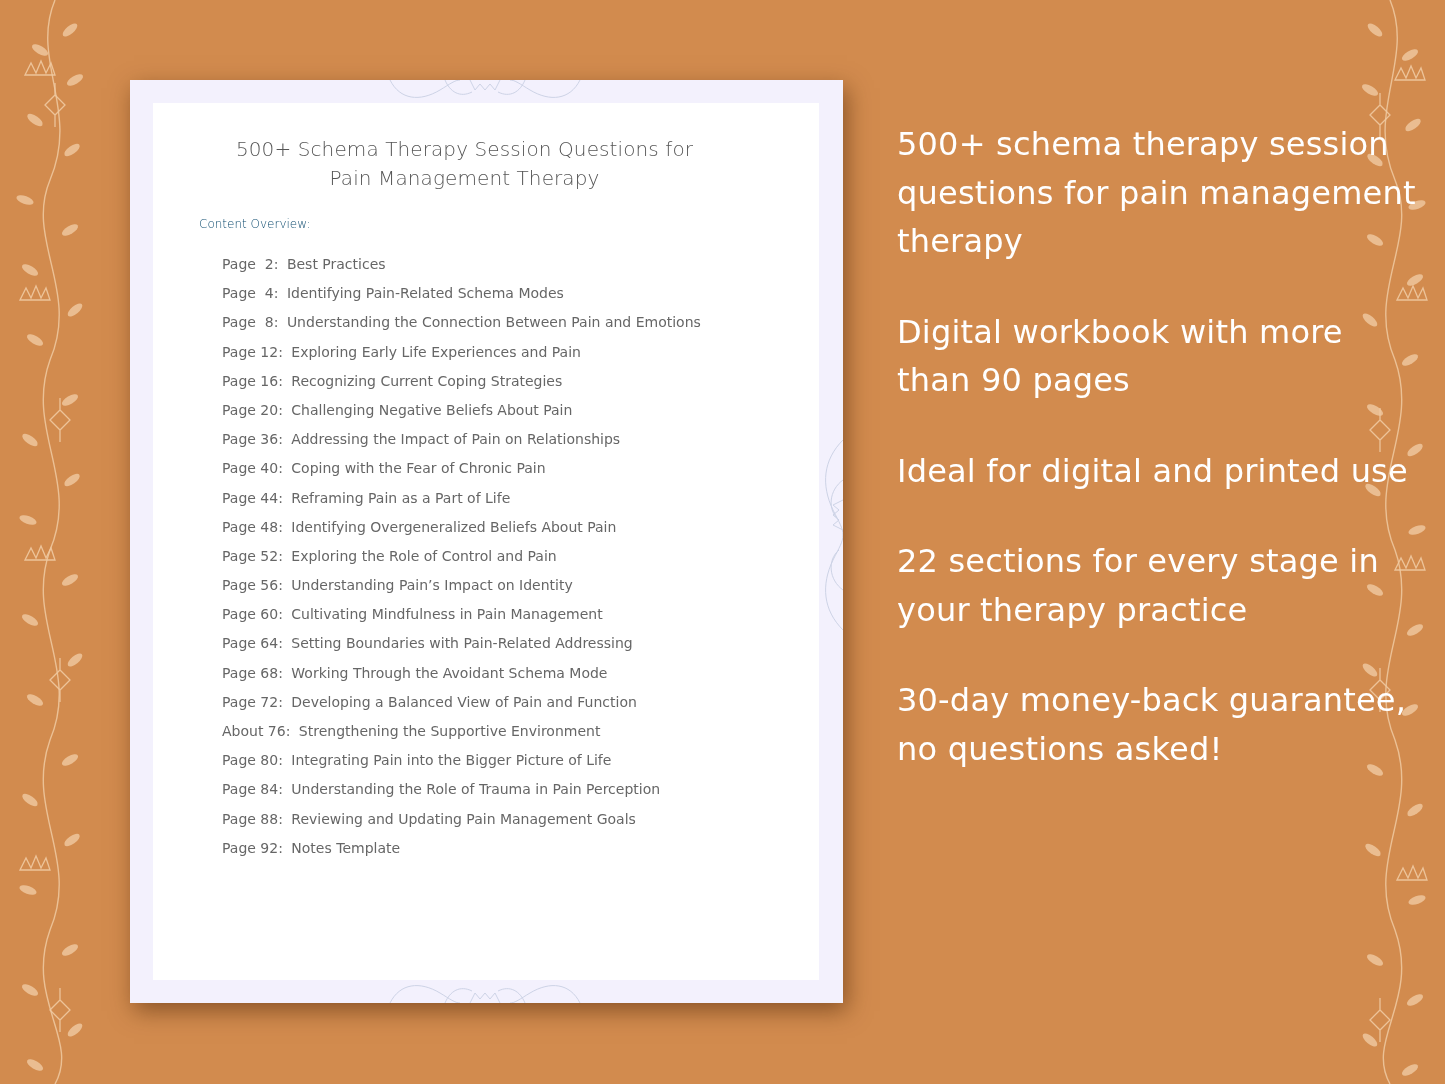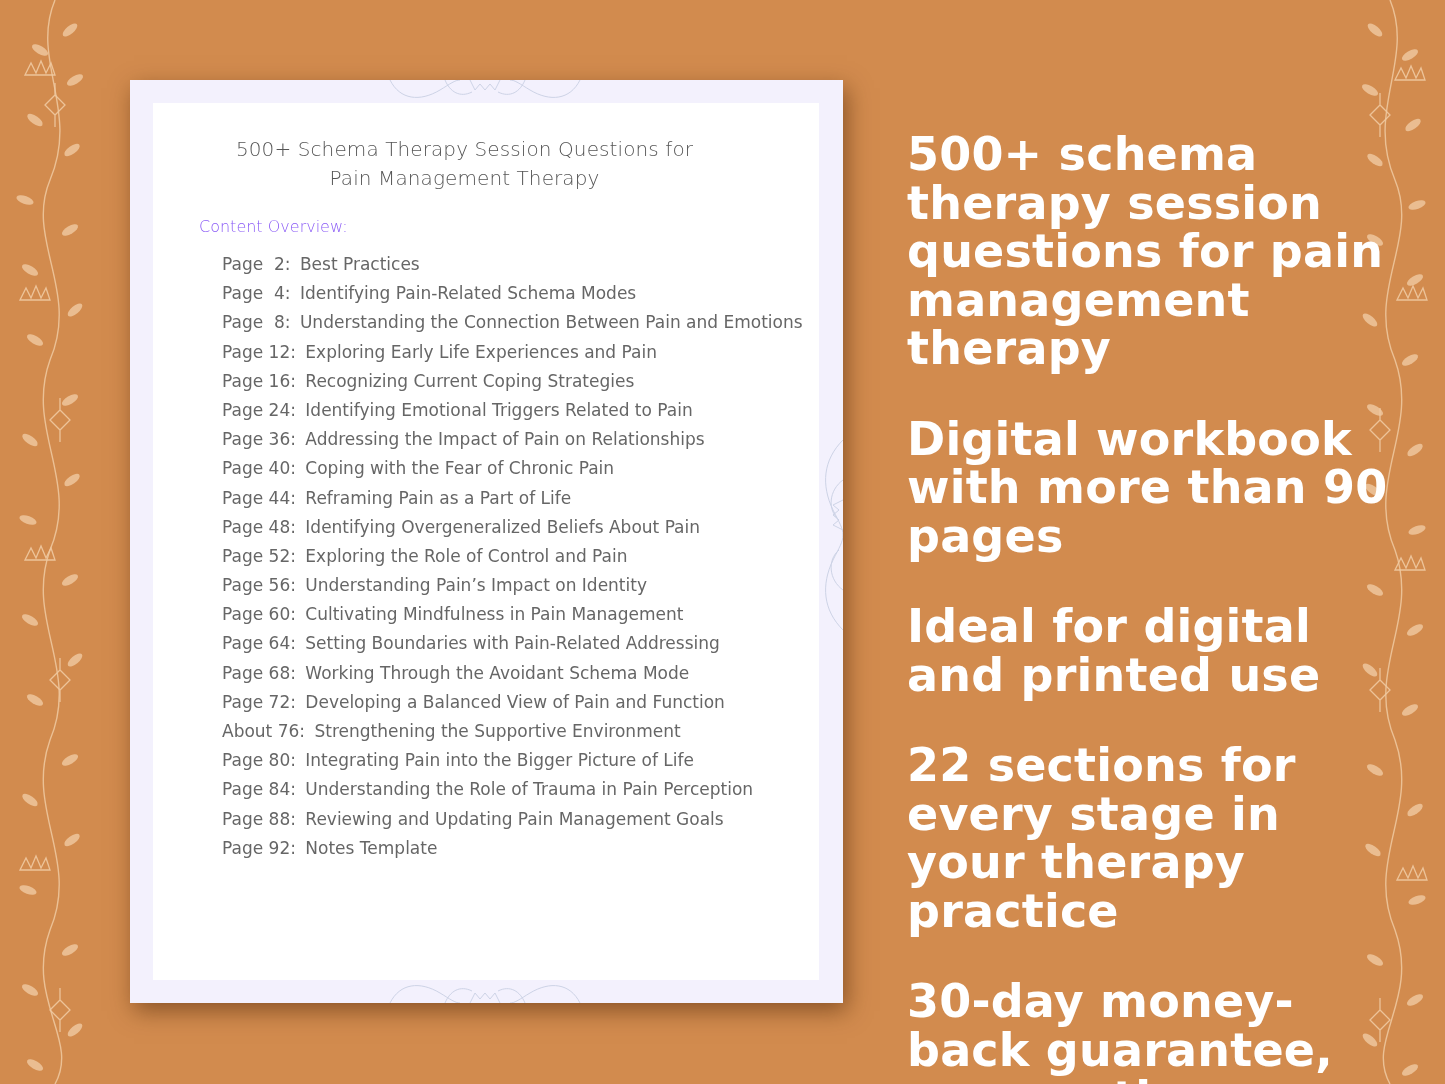--- a/index.html
+++ b/index.html
@@ -52,53 +52,53 @@
       color: #555555;
       font-size: 20px;
       line-height: 29px;
       font-weight: 300;
       letter-spacing: 0.1px;
     }
     .overview-label {
       position: absolute;
       left: 46px;
       top: 114px;
-      color: #8b5cf6;
-      font-size: 16px;
+      color: #0c4a6e;
+      font-size: 12px;
       font-weight: 300;
     }
     .toc {
       position: absolute;
       left: 69px;
       top: 152px;
       margin: 0;
       padding: 0;
       list-style: none;
     }
     .toc li {
       height: 29.2px;
-      font-size: 17px;
+      font-size: 14px;
       color: #666666;
       white-space: pre;
       line-height: 18px;
     }
     .toc .pg { margin-right: 4px; }
 
     .features {
       position: absolute;
       left: 897px;
       top: 120px;
       width: 520px;
       color: #ffffff;
     }
     .feature {
-      font-size: 46px;
+      font-size: 32px;
       line-height: 48.5px;
-      font-weight: 700;
-      margin: 10px;
+      font-weight: 400;
+      margin: 0;
       letter-spacing: 0.2px;
     }
     .feature + .feature { margin-top: 42px; }
   </style>
 </head>
 <body>
 
 <svg class="vine left" viewBox="0 0 110 1084" xmlns="http://www.w3.org/2000/svg">
   <g fill="none" stroke="#f0caa2" stroke-width="1.4" opacity="0.85">
     <path d="M55 0 C30 60, 80 110, 50 180 C25 240, 80 290, 50 360 C25 430, 80 480, 50 550 C25 620, 80 670, 50 740 C25 810, 80 860, 50 930 C25 1000, 80 1040, 55 1084"></path>
@@ -223,21 +223,21 @@
       <div>500+ Schema Therapy Session Questions for</div>
       <div>Pain Management Therapy</div>
     </div>
     <div class="overview-label">Content Overview:</div>
     <ul class="toc">
       <li><span class="pg">Page  2:</span> <span>Best Practices</span></li>
       <li><span class="pg">Page  4:</span> <span>Identifying Pain-Related Schema Modes</span></li>
       <li><span class="pg">Page  8:</span> <span>Understanding the Connection Between Pain and Emotions</span></li>
       <li><span class="pg">Page 12:</span> <span>Exploring Early Life Experiences and Pain</span></li>
       <li><span class="pg">Page 16:</span> <span>Recognizing Current Coping Strategies</span></li>
-      <li><span class="pg">Page 24:</span> <span>Identifying Emotional Triggers Related to Pain</span></li>
+      <li><span class="pg">Page 20:</span> <span>Challenging Negative Beliefs About Pain</span></li>
       <li><span class="pg">Page 36:</span> <span>Addressing the Impact of Pain on Relationships</span></li>
       <li><span class="pg">Page 40:</span> <span>Coping with the Fear of Chronic Pain</span></li>
       <li><span class="pg">Page 44:</span> <span>Reframing Pain as a Part of Life</span></li>
       <li><span class="pg">Page 48:</span> <span>Identifying Overgeneralized Beliefs About Pain</span></li>
       <li><span class="pg">Page 52:</span> <span>Exploring the Role of Control and Pain</span></li>
       <li><span class="pg">Page 56:</span> <span>Understanding Pain’s Impact on Identity</span></li>
       <li><span class="pg">Page 60:</span> <span>Cultivating Mindfulness in Pain Management</span></li>
       <li><span class="pg">Page 64:</span> <span>Setting Boundaries with Pain-Related Addressing</span></li>
       <li><span class="pg">Page 68:</span> <span>Working Through the Avoidant Schema Mode</span></li>
       <li><span class="pg">Page 72:</span> <span>Developing a Balanced View of Pain and Function</span></li>

